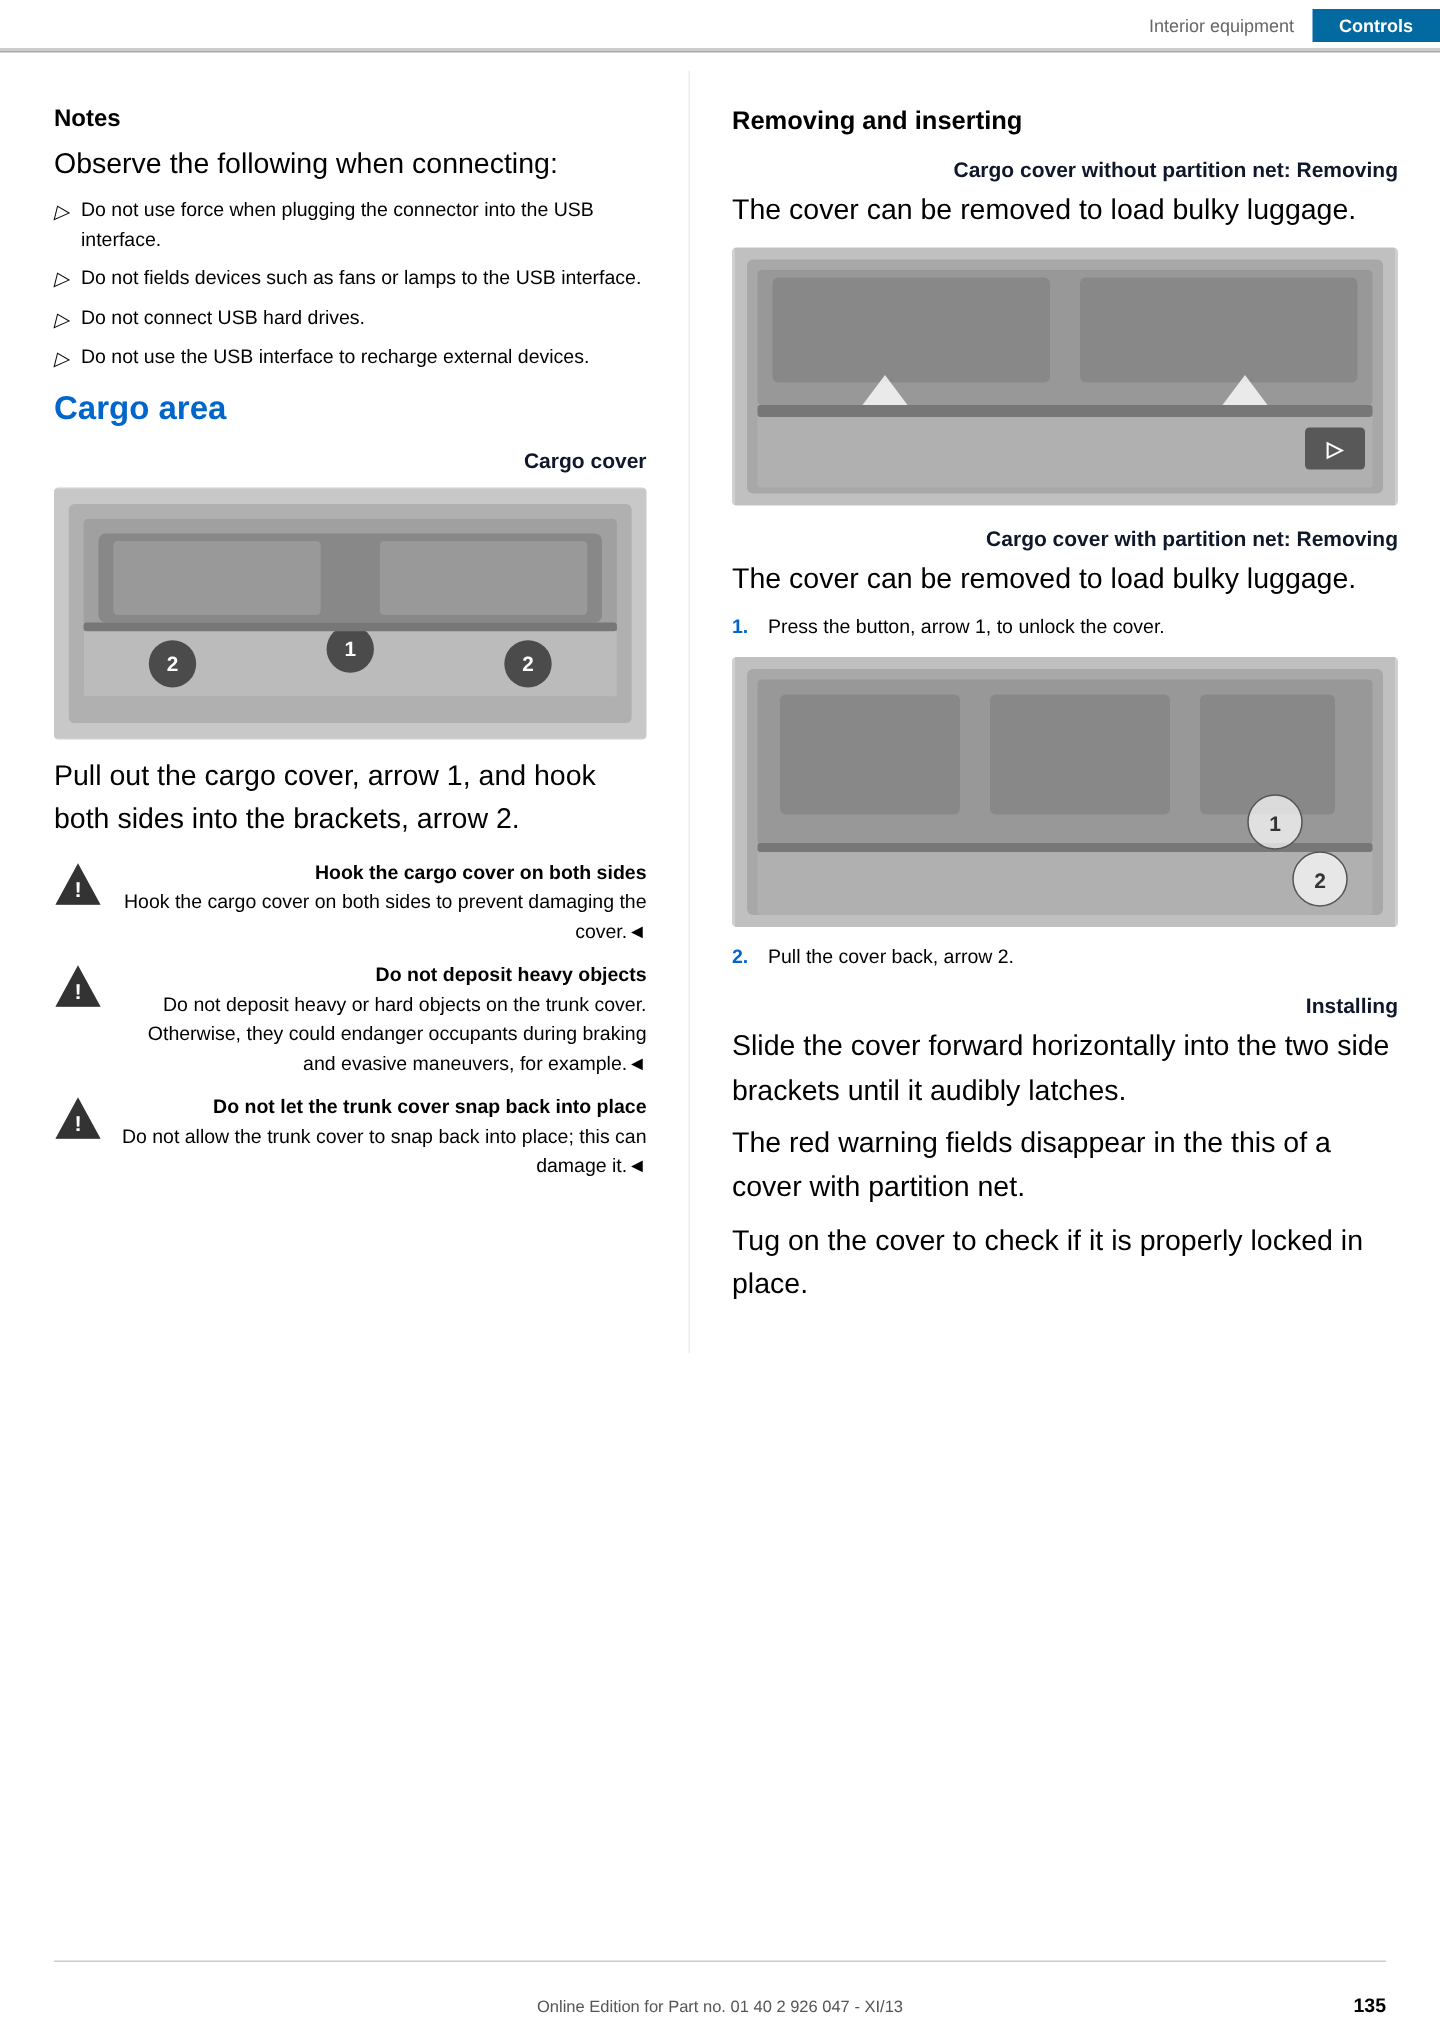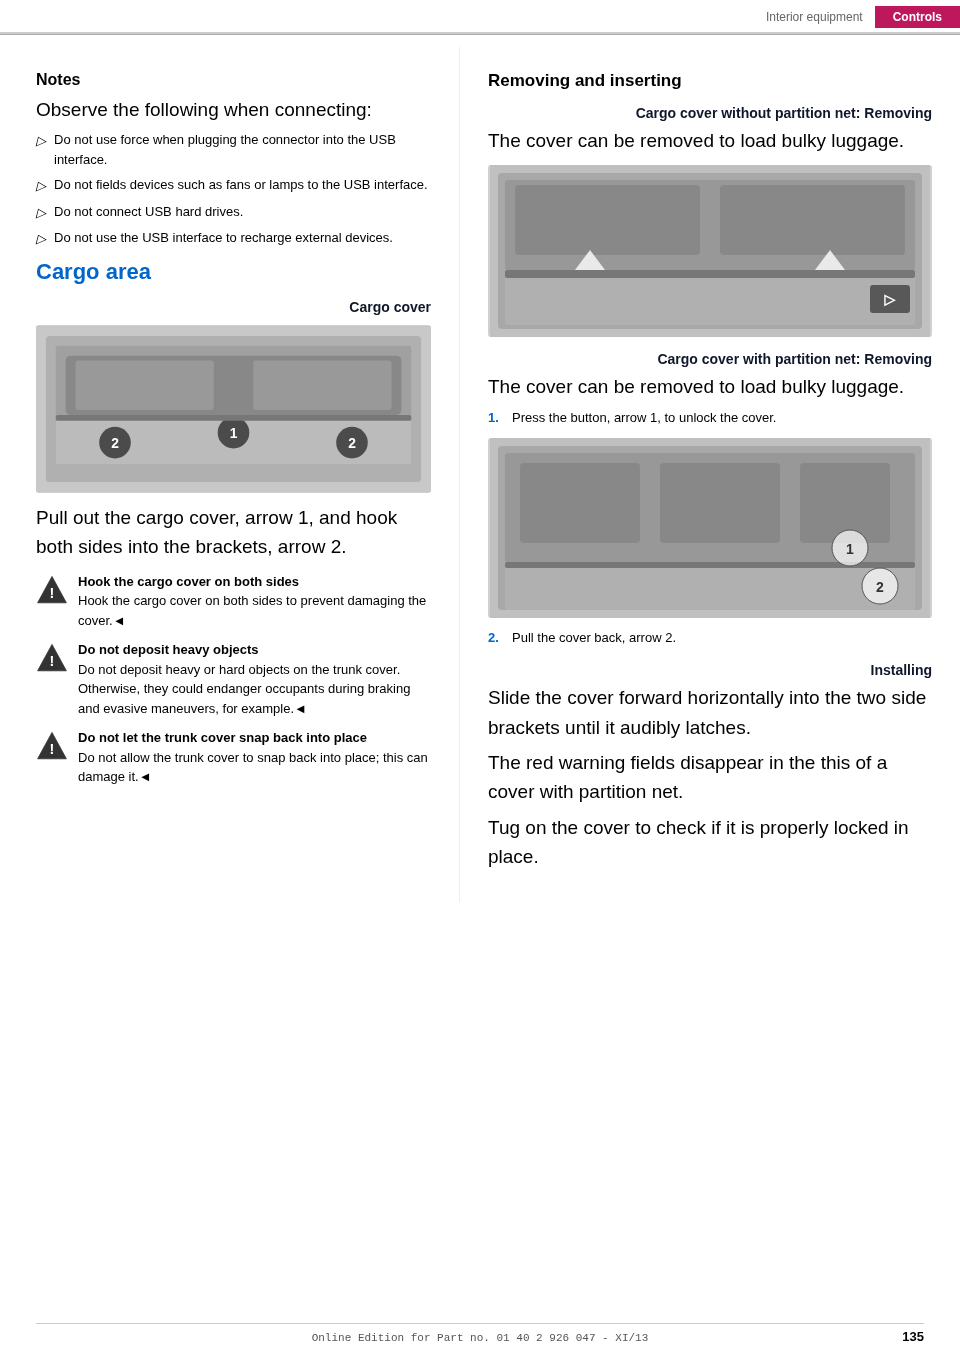--- a/index.html
+++ b/index.html
@@ -26,21 +26,21 @@
     .header-inner {
       display: flex;
       align-items: center;
     }
     .header-interior {
       color: #666;
       font-size: 12px;
       padding: 4px 12px;
     }
     .header-controls {
-      background: #be185d;
+      background: #0369a1;
       color: #fff;
       font-size: 12px;
       padding: 4px 18px;
       font-weight: bold;
     }
 
     
     .main-content {
       display: flex;
       gap: 0;
@@ -154,20 +154,21 @@
       flex-shrink: 0;
       margin-top: 2px;
     }
     .warning-triangle {
       width: 32px;
       height: 32px;
     }
     .warning-text {
       font-size: 13px;
       line-height: 1.5;
+      text-align: right;
     }
     .warning-title {
       font-weight: bold;
       font-size: 13px;
     }
 
     
     .img-placeholder {
       width: 100%;
       background: #d0d0d0;
@@ -203,23 +204,22 @@
       position: absolute;
       bottom: 18px;
       left: 0;
       right: 0;
       display: flex;
       justify-content: center;
       align-items: center;
       font-size: 11px;
       color: #555;
       border-top: 1px solid #ccc;
-      padding-top: 8px;
+      padding-top: 24px;
       margin: 0 36px;
-      font-family: Liberation Mono, monospace;
     }
     .footer-page {
       position: absolute;
       bottom: 18px;
       right: 36px;
       font-size: 13px;
       font-weight: bold;
     }
 
     .divider-line {

